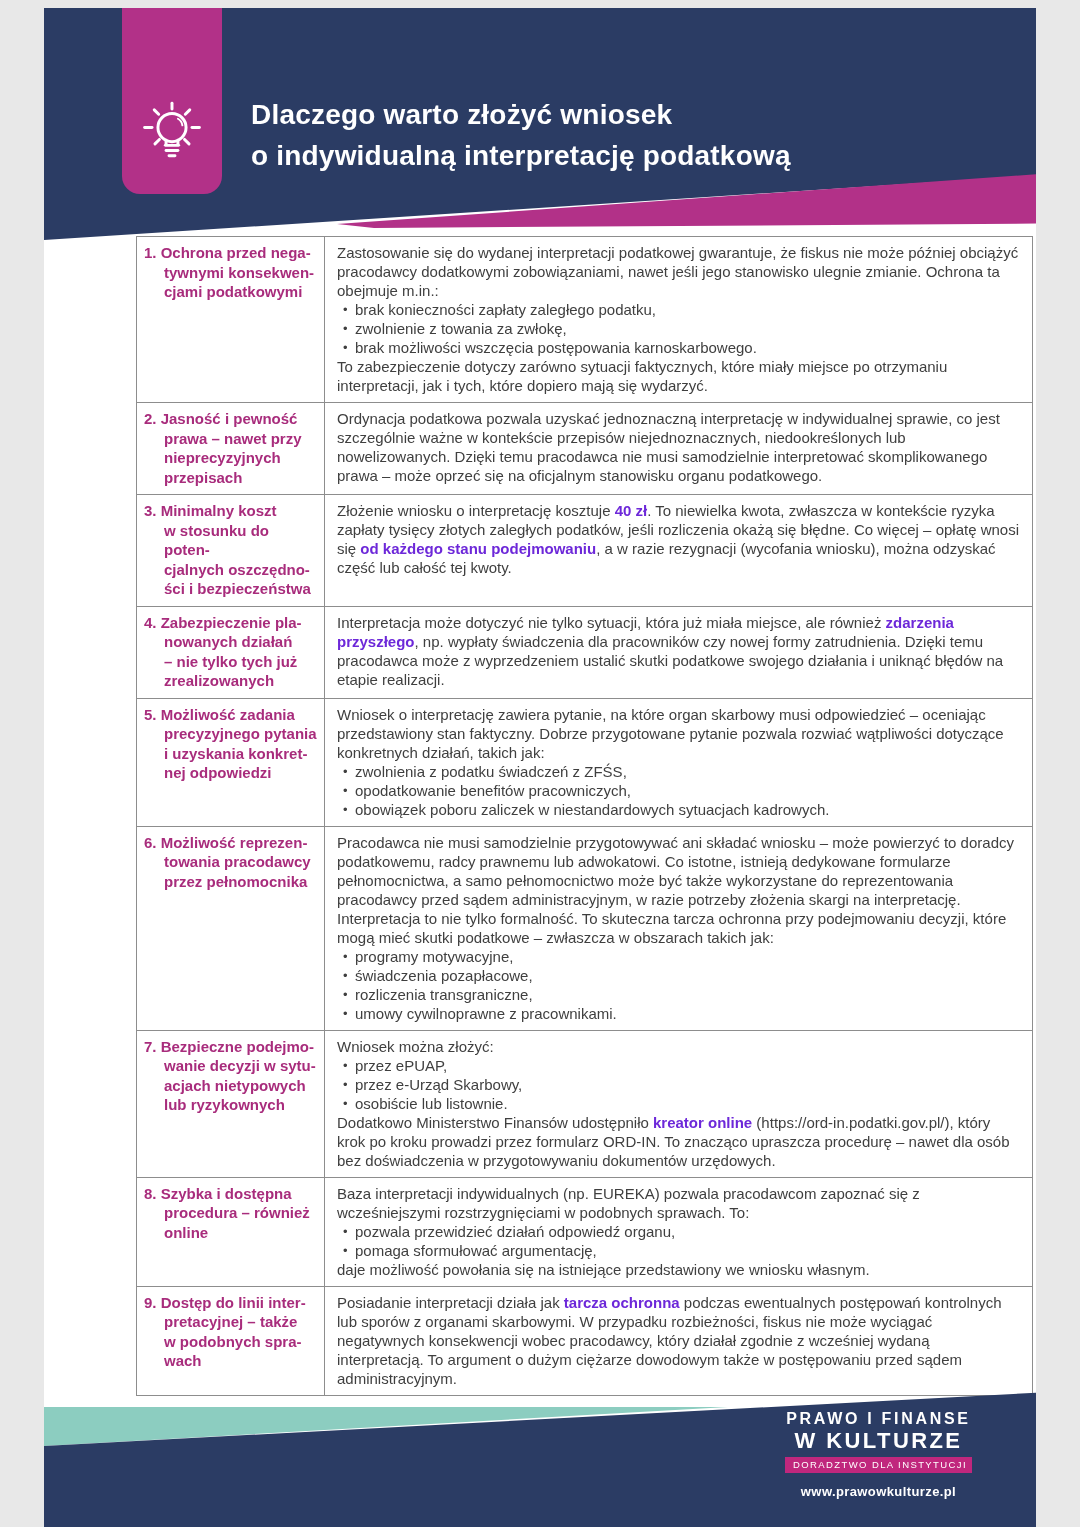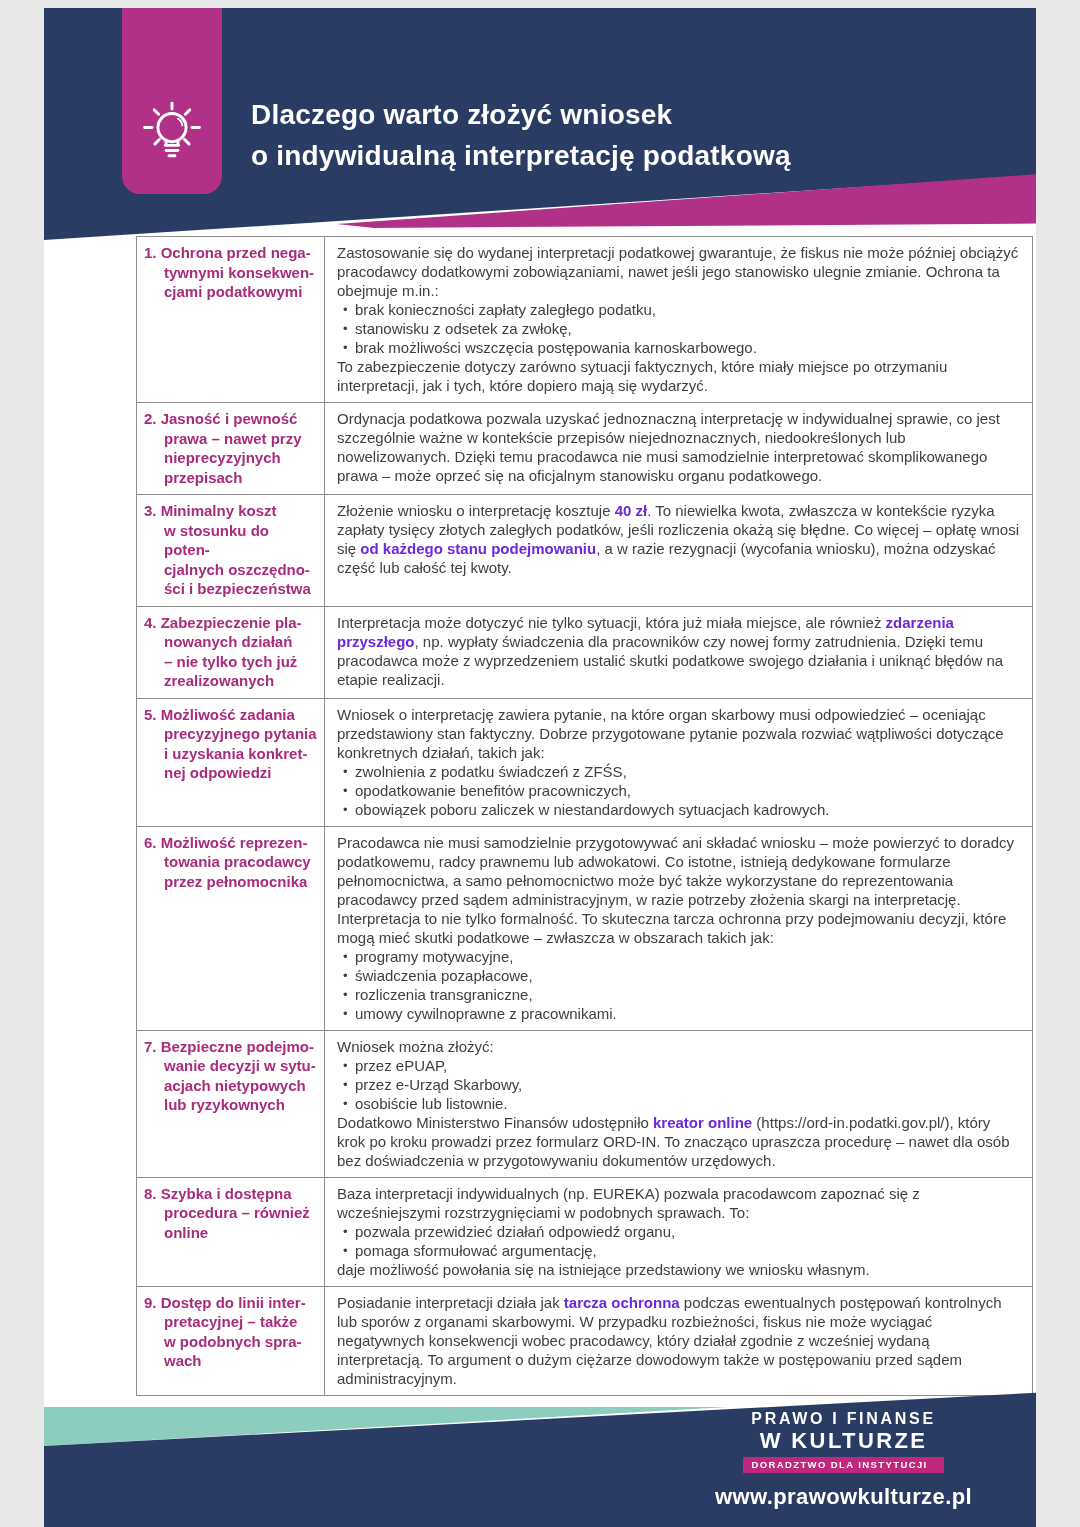--- a/index.html
+++ b/index.html
@@ -65,24 +65,24 @@
   
   .footer-bg{position:absolute;left:0;bottom:0;display:block;}
   .logo{
     position:absolute;right:64px;top:1402px;
     text-align:center;color:#fff;z-index:2;
   }
   .logo-l1{font-size:16px;font-weight:bold;letter-spacing:2.7px;white-space:nowrap;}
   .logo-l2{font-size:22px;font-weight:bold;letter-spacing:2.4px;margin-top:0px;white-space:nowrap;}
   .logo-tag{
     display:inline-block;background:var(--magenta-bar);
-    font-size:9.5px;font-weight:bold;letter-spacing:1.4px;
-    padding:2px 16px 3px 8px;margin-top:3px;white-space:nowrap;
-  }
-  .logo-url{font-size:22px;font-weight:bold;margin-top:11px;letter-spacing:0.4px;white-space:nowrap;}
+    font-size:9.5px;font-weight:normal;letter-spacing:1.4px;
+    padding:2px 5px 3px 8px;margin-top:3px;white-space:nowrap;
+  }
+  .logo-url{font-size:13px;font-weight:bold;margin-top:11px;letter-spacing:0.4px;white-space:nowrap;}
 </style>
 </head>
 <body>
 
 <div class="page">
 
   <svg class="header-bg" width="1080" height="245" viewBox="0 0 1080 245" aria-hidden="true">
     <polygon points="0,0 1080,0 1080,162 0,232" fill="var(--navy)"></polygon>
     <polygon points="293,216 1080,160 1080,215 330,220" fill="var(--magenta)"></polygon>
   </svg>
@@ -122,21 +122,21 @@
         <tr>
           <td class="cell-left">
             <div class="reason-title">1. Ochrona przed nega-
 tywnymi konsekwen-
 cjami podatkowymi</div>
           </td>
           <td class="cell-right">
             <p class="para">Zastosowanie się do wydanej interpretacji podatkowej gwarantuje, że fiskus nie może później obciążyć pracodawcy dodatkowymi zobowiązaniami, nawet jeśli jego stanowisko ulegnie zmianie. Ochrona ta obejmuje m.in.:</p>
             <ul class="bullets">
               <li>brak konieczności zapłaty zaległego podatku,</li>
-              <li>stanowisku z odsetek za zwłokę,</li>
+              <li>zwolnienie z towania za zwłokę,</li>
               <li>brak możliwości wszczęcia postępowania karnoskarbowego.</li>
             </ul>
             <p class="para">To zabezpieczenie dotyczy zarówno sytuacji faktycznych, które miały miejsce po otrzymaniu interpretacji, jak i tych, które dopiero mają się wydarzyć.</p>
           </td>
         </tr>
         <tr>
           <td class="cell-left">
             <div class="reason-title">2. Jasność i pewność
 prawa – nawet przy
 nieprecyzyjnych

